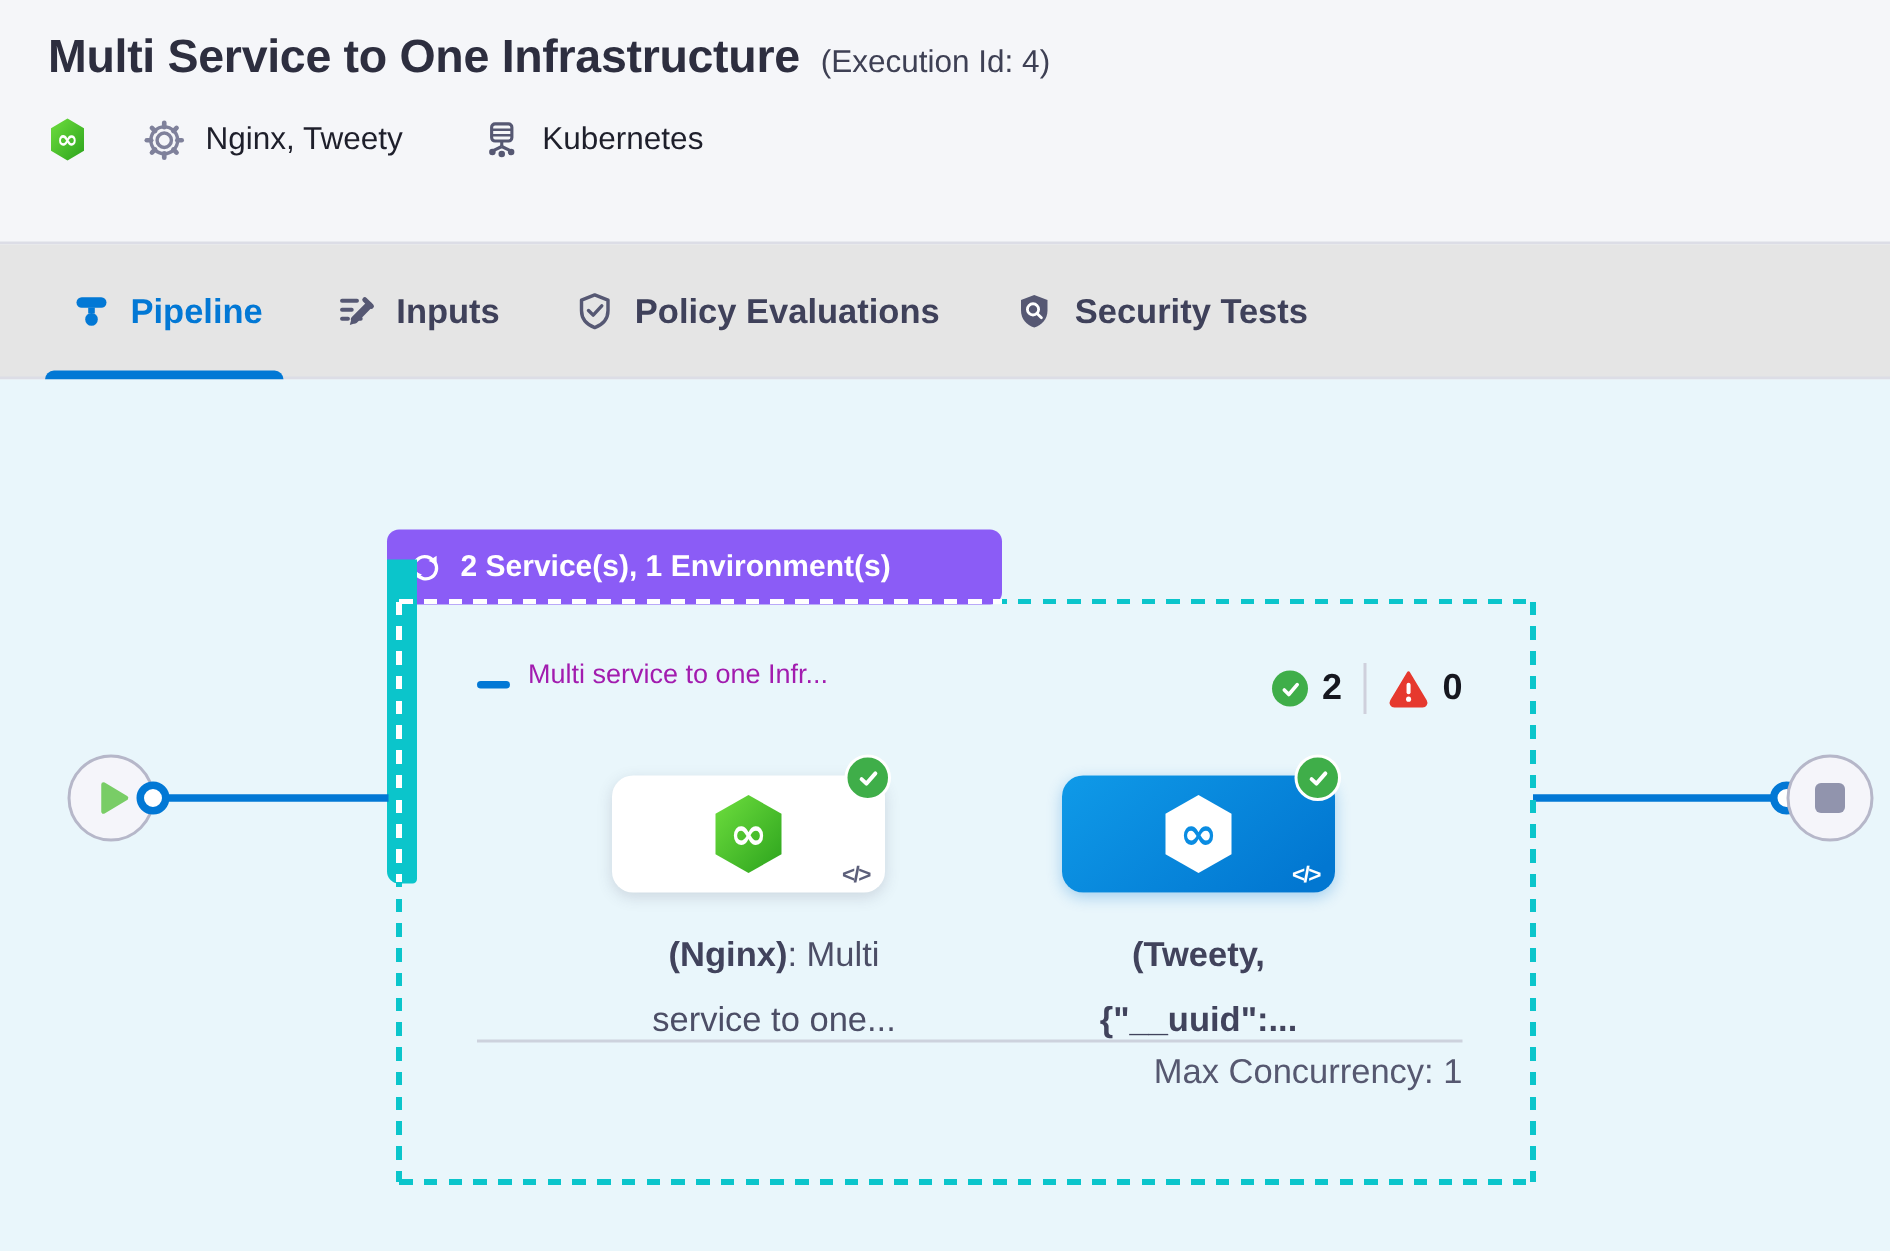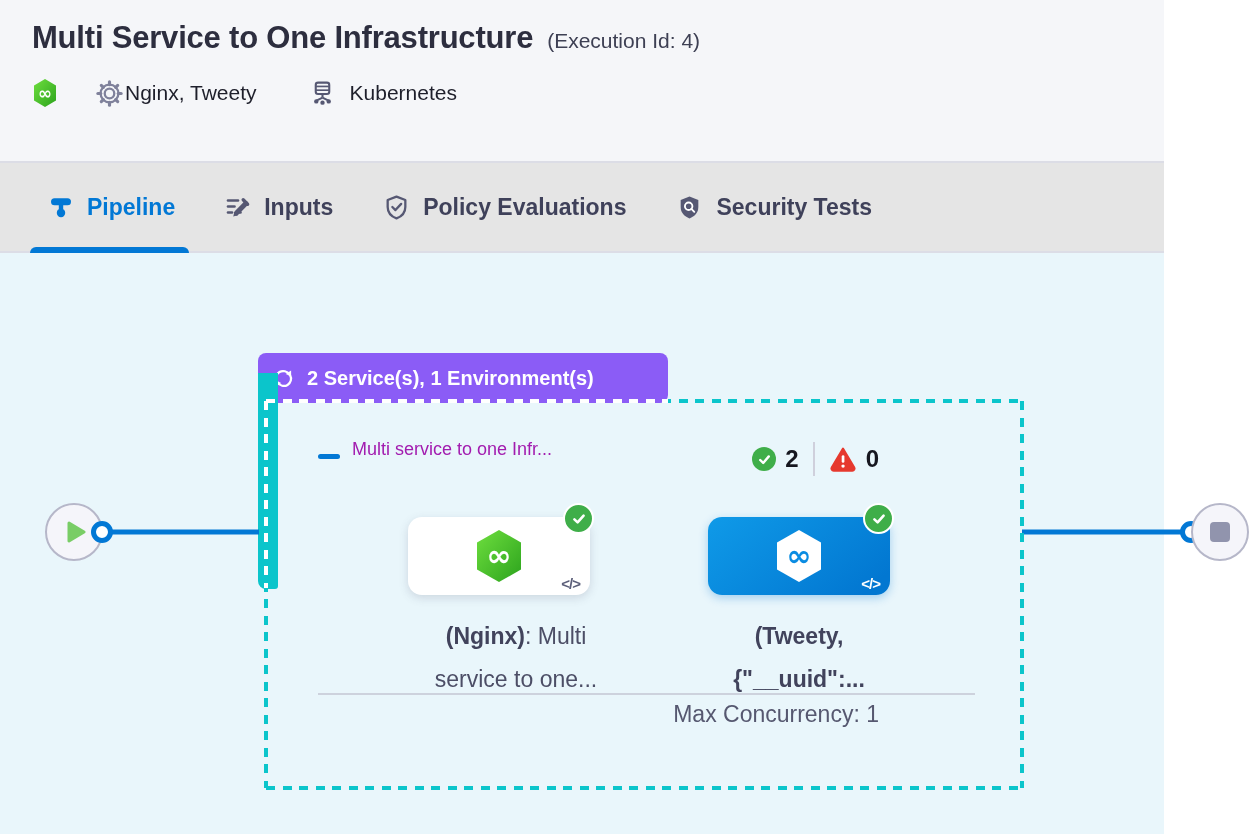--- a/index.html
+++ b/index.html
@@ -1,28 +1,28 @@
 <!DOCTYPE html>
 <html><head>
 <meta charset="utf-8">
 <style>
   * { margin:0; padding:0; box-sizing:border-box; }
   html,body { width:1260px; height:834px; overflow:hidden; }
   body { font-family:"Liberation Sans", sans-serif; background:#ffffff; }
-  .app { width:1164px; height:834px; display:flex; flex-direction:column; }
+  .app { width:1260px; height:834px; display:flex; flex-direction:column; }
 
   
   .hdr { height:163px; background:#f5f6f9; border-bottom:2px solid #dcdde6; padding:20px 32px 0; }
   .title-row { display:flex; align-items:baseline; }
   .page-title { font-size:31px; font-weight:700; color:#2d2e3f; letter-spacing:-0.2px; }
   .exec-id { margin-left:14px; font-size:21px; font-weight:400; color:#3e4054; }
   .meta-row { margin-top:22px; display:flex; align-items:center; }
   .meta-text { font-size:21px; color:#1e1f2b; font-weight:500; }
   .m-gear { margin-left:38px; }
-  .m-svc { margin-left:2px; }
+  .m-svc { margin-left:14px; }
   .m-infra { margin-left:52px; }
   .m-k8s { margin-left:14px; }
   .icon { display:inline-flex; align-items:center; justify-content:center; }
 
   
   .tabbar { height:90px; background:#e5e5e5; border-bottom:2px solid #dcdde6; display:flex; align-items:center; padding-left:48px; gap:50px; }
   .tab { position:relative; height:100%; display:flex; align-items:center; gap:13px; font-size:23px; font-weight:700; color:#3f415a; cursor:pointer; }
   .tab.active { color:#0278d5; font-weight:700; }
   .tab.active::after { content:""; position:absolute; left:-18px; right:-14px; bottom:-2px; height:6px; background:#0278d5; border-radius:6px 6px 0 0; }
 

